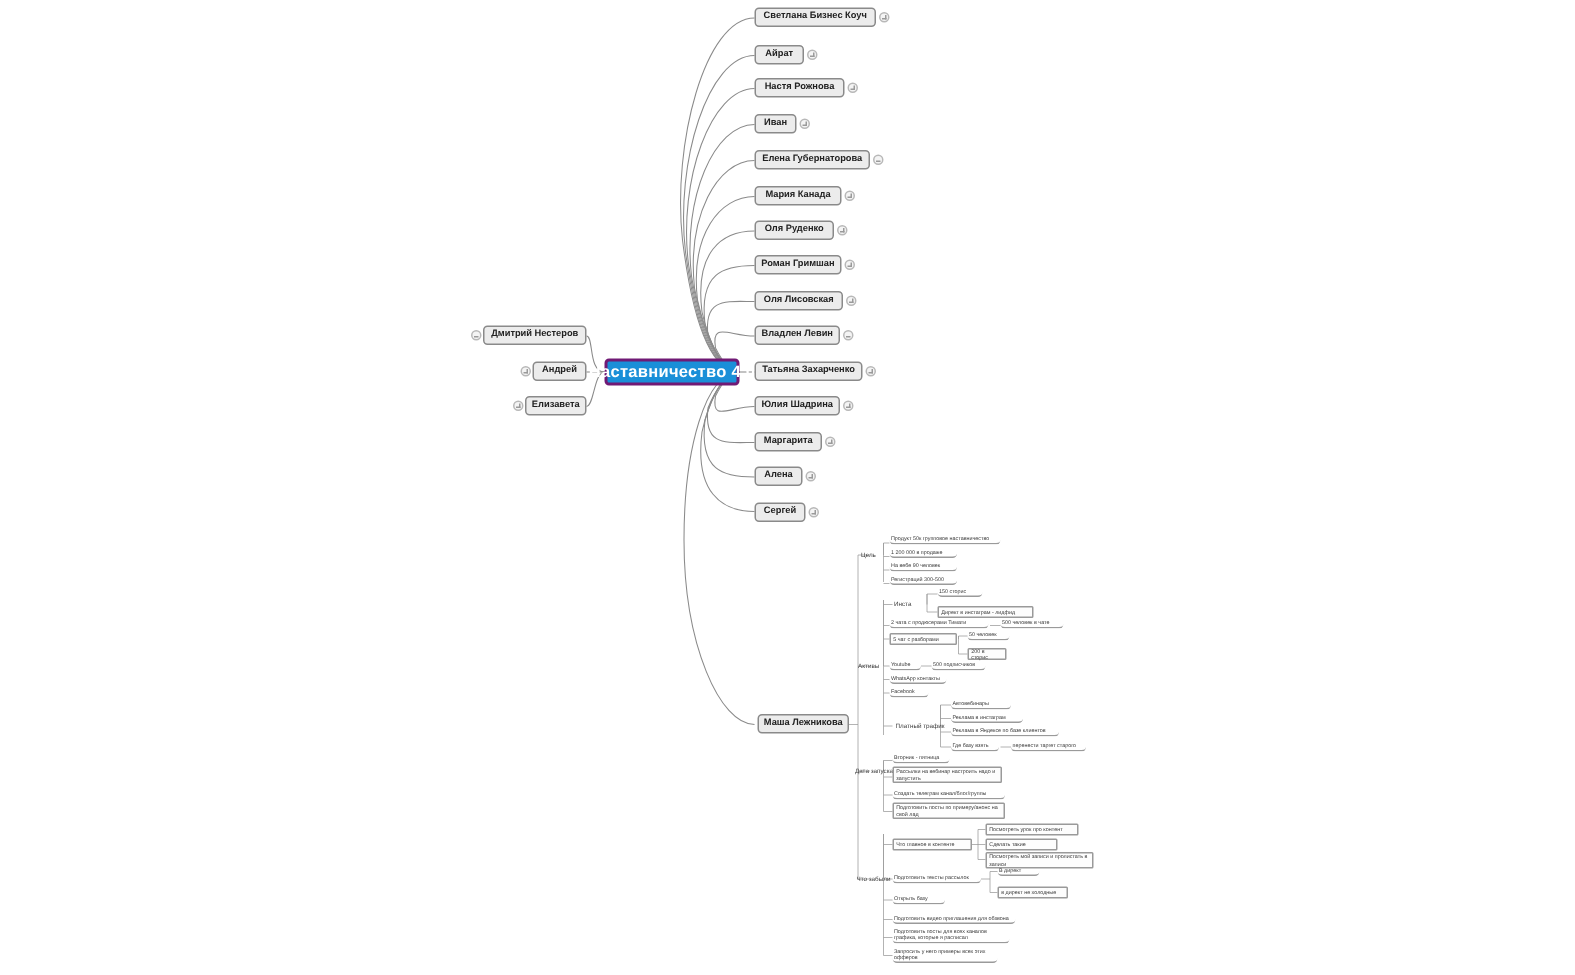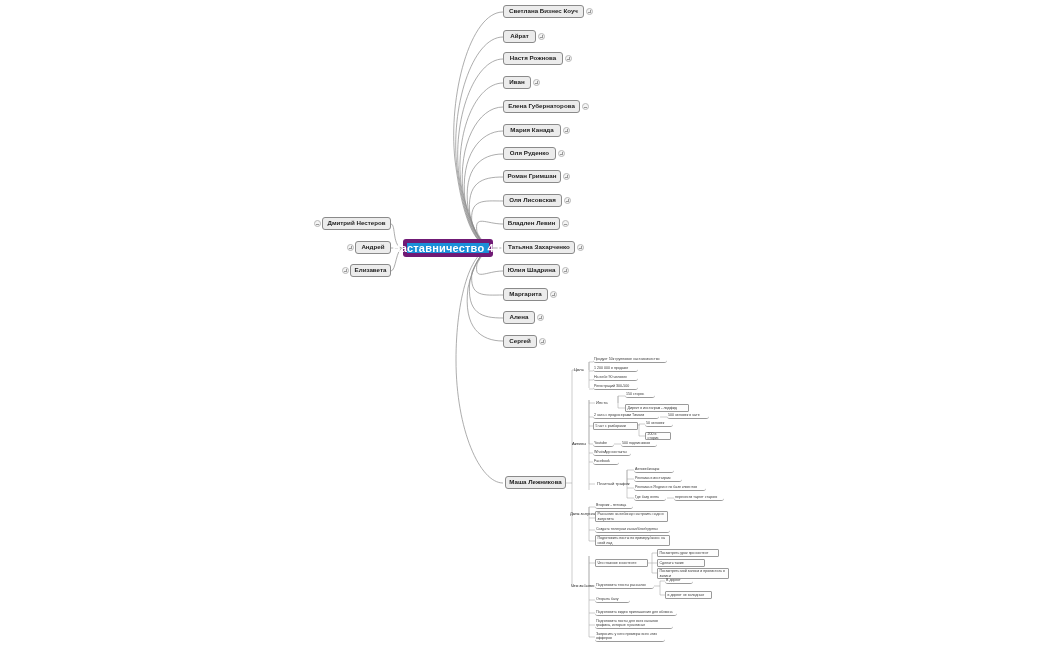--- a/index.html
+++ b/index.html
@@ -28,21 +28,21 @@
     color: #222222;
     display: flex;
     align-items: center;
     justify-content: center;
     white-space: nowrap;
     line-height: 1;
     padding: 0 4px;
   }
   .node.root {
     background: #1a8fd8;
-    border: 4px solid #701a75;
+    border: 2px solid #701a75;
     color: #ffffff;
     font-size: 11px;
     font-weight: bold;
     letter-spacing: 0.2px;
     border-radius: 3px;
   }
   .node.person {
     font-size: 6.2px;
     height: 13px;
     font-weight: bold;

